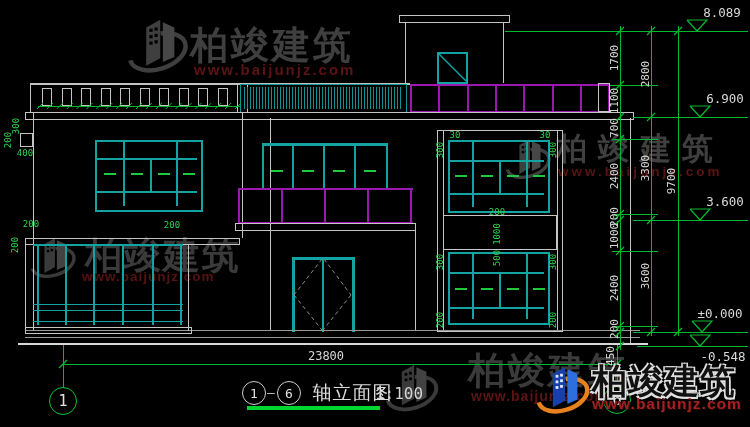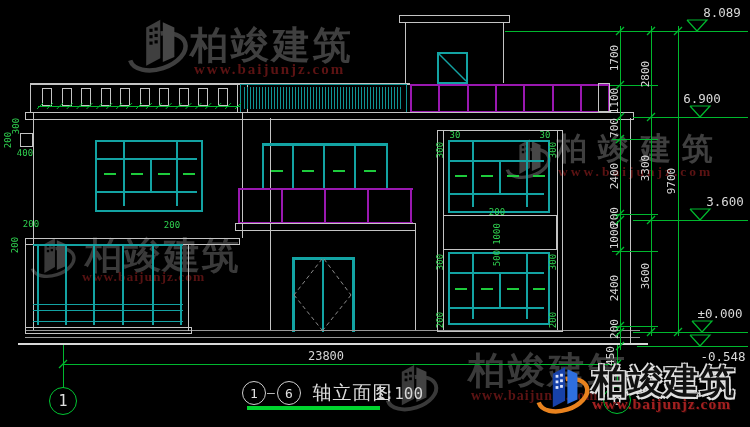--- a/index.html
+++ b/index.html
@@ -17,21 +17,21 @@
   .win{position:absolute;border:2px solid #13a3a3;}
   .dash{position:absolute;height:2px;width:12px;background:#1ecb3c;}
   .ctr{position:absolute;transform:translate(-50%,-50%);white-space:nowrap;line-height:1;}
   .rot{transform:translate(-50%,-50%) rotate(-90deg);}
   .dimtxt{color:#d6d6d6;font-size:11px;}
   .gtxt{color:#2fd14f;font-size:9px;}
   .elev{color:#d8d8d8;font-size:12.5px;}
   .baluster{position:absolute;top:0;width:8px;height:16px;border:1px solid #c4c4c4;}
   .hline{position:absolute;top:2px;width:1px;height:22px;background:#0f9393;}
   .post{position:absolute;top:0;width:2px;height:29px;background:#9a18b0;}
-  .wm{position:absolute;font-family:Liberation Serif, serif;}
+  .wm{position:absolute;font-family:Liberation Sans, sans-serif;}
   .wm-brand{font-weight:bold;color:#3f3f3f;}
   .wm-url{font-weight:bold;color:#5c1313;}
   .circ{position:absolute;border-radius:50%;display:flex;align-items:center;justify-content:center;}
   .ax{width:26px;height:26px;border:1.5px solid #00c532;color:#e0e0e0;font-size:15px;transform:translate(-50%,-50%);}
   .tc{width:22px;height:22px;border:1px solid #cfcfcf;color:#e0e0e0;font-size:13px;transform:translate(-50%,-50%);}
   .title-cn{color:#dcdcdc;font-size:19px;font-family:"Liberation Sans",sans-serif;letter-spacing:1px;}
   .scale{color:#d6d6d6;font-size:16px;}
   svg.overlay{position:absolute;left:0;top:0;pointer-events:none;}
 </style>
 </head>
@@ -335,21 +335,21 @@
     <span class="ctr rot gtxt" style="left:497px;top:234px;">1000</span>
     <span class="ctr rot gtxt" style="left:497px;top:258px;">500</span>
     <span class="ctr rot gtxt" style="left:440px;top:262px;">300</span>
     <span class="ctr rot gtxt" style="left:553px;top:262px;">300</span>
     <span class="ctr rot gtxt" style="left:440px;top:320px;">200</span>
     <span class="ctr rot gtxt" style="left:553px;top:320px;">200</span>
   </div>
 
   <div>
     <span class="ctr elev" style="left:722px;top:13px;">8.089</span>
-    <span class="ctr elev" style="left:702px;top:99px;">6.900</span>
+    <span class="ctr elev" style="left:725px;top:99px;">6.900</span>
     <span class="ctr elev" style="left:725px;top:202px;">3.600</span>
     <span class="ctr elev" style="left:720px;top:314px;">±0.000</span>
     <span class="ctr elev" style="left:723px;top:357px;">-0.548</span>
   </div>
 
   <div class="circ ax" style="left:63px;top:401px;">
       <span>1</span>
     </div>
   <div class="circ ax" style="left:617px;top:400px;">
       <span>6</span>

